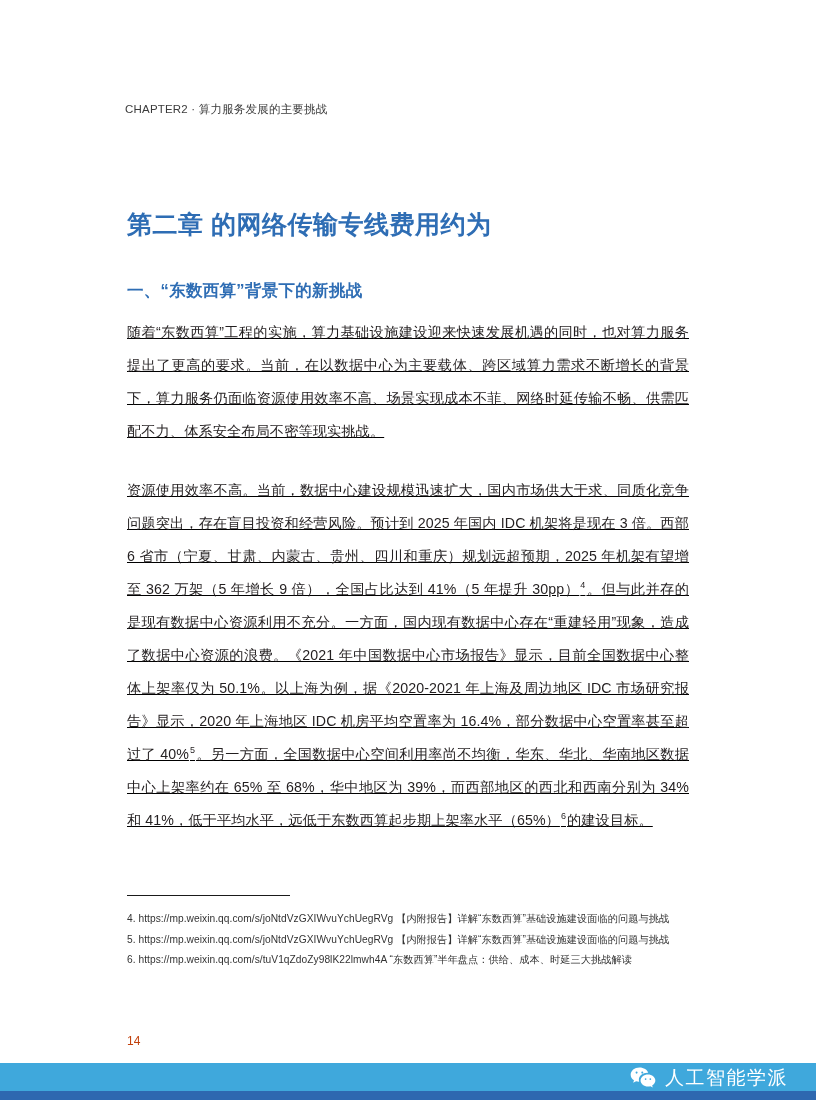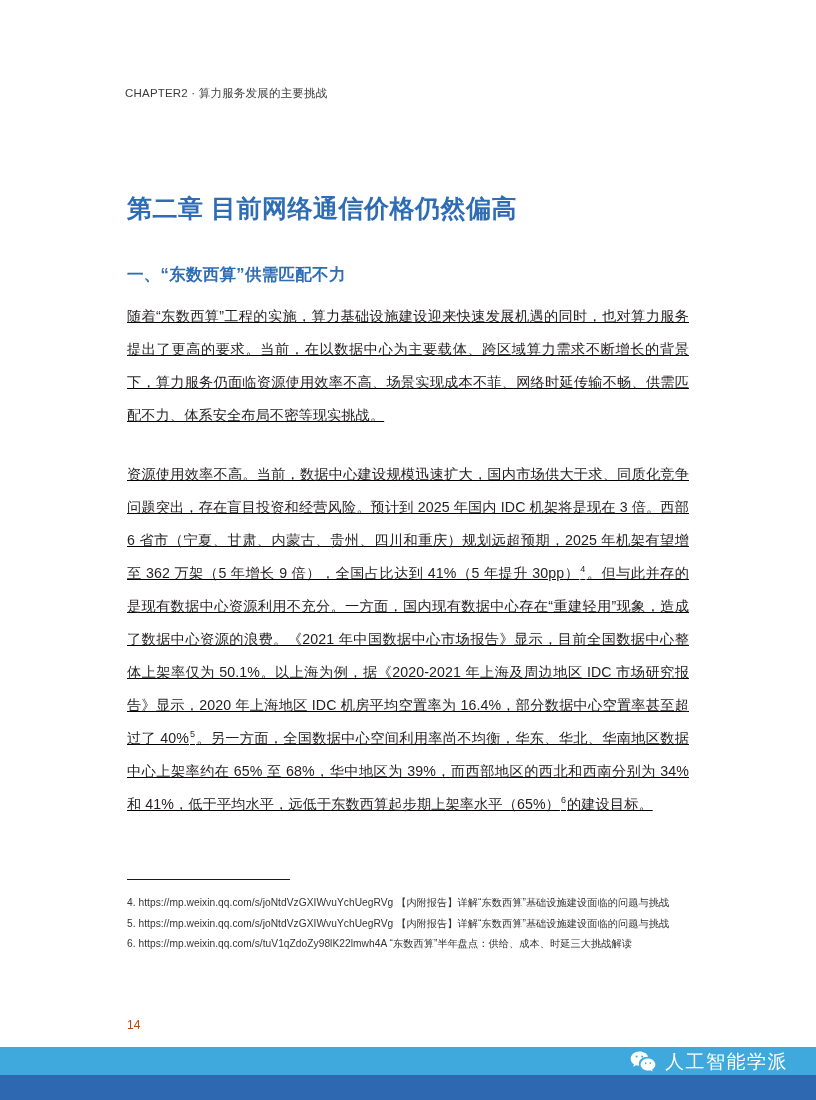--- a/index.html
+++ b/index.html
@@ -12,20 +12,21 @@
     height: 1100px;
     position: relative;
     font-family: "Liberation Sans", "DejaVu Sans", sans-serif;
     overflow: hidden;
   }
 
   .page {
     position: absolute;
     inset: 0;
     background: #ffffff;
+    margin-top: 16px;
   }
 
   
   .running-header {
     position: absolute;
     left: 125px;
     top: 86px;
     font-size: 11.5px;
     color: #3b3b3b;
     letter-spacing: 0.2px;
@@ -154,23 +155,23 @@
     line-height: 1;
   }
 </style>
 </head>
 <body>
 
 <div class="page">
 
   <div class="running-header">CHAPTER2 · 算力服务发展的主要挑战</div>
 
-  <h1 class="chapter-title">第二章 目前网络通信价格仍然偏高</h1>
-
-  <h2 class="section-heading">一、“东数西算”供需匹配不力</h2>
+  <h1 class="chapter-title">第二章 的网络传输专线费用约为</h1>
+
+  <h2 class="section-heading">一、“东数西算”背景下的新挑战</h2>
 
   <div class="body-col">
 
     <p class="para">随着“东数西算”工程的实施，算力基础设施建设迎来快速发展机遇的同时，也对算力服务提出了更高的要求。当前，在以数据中心为主要载体、跨区域算力需求不断增长的背景下，算力服务仍面临资源使用效率不高、场景实现成本不菲、网络时延传输不畅、供需匹配不力、体系安全布局不密等现实挑战。</p>
 
     <p class="para"><span>资源使用效率不高。当前，数据中心建设规模迅速扩大，国内市场供大于求、同质化竞争问题突出，存在盲目投资和经营风险。预计到 2025 年国内 IDC 机架将是现在 3 倍。西部 6 省市（宁夏、甘肃、内蒙古、贵州、四川和重庆）规划远超预期，2025 年机架有望增至 362 万架（5 年增长 9 倍），全国占比达到 41%（5 年提升 30pp）</span><sup>4</sup><span>。但与此并存的是现有数据中心资源利用不充分。一方面，国内现有数据中心存在“重建轻用”现象，造成了数据中心资源的浪费。《2021 年中国数据中心市场报告》显示，目前全国数据中心整体上架率仅为 50.1%。以上海为例，据《2020-2021 年上海及周边地区 IDC 市场研究报告》显示，2020 年上海地区 IDC 机房平均空置率为 16.4%，部分数据中心空置率甚至超过了 40%</span><sup>5</sup><span>。另一方面，全国数据中心空间利用率尚不均衡，华东、华北、华南地区数据中心上架率约在 65% 至 68%，华中地区为 39%，而西部地区的西北和西南分别为 34% 和 41%，低于平均水平，远低于东数西算起步期上架率水平（65%）</span><sup>6</sup><span>的建设目标。</span></p>
 
   </div>
 
   <div class="footnote-rule"></div>

